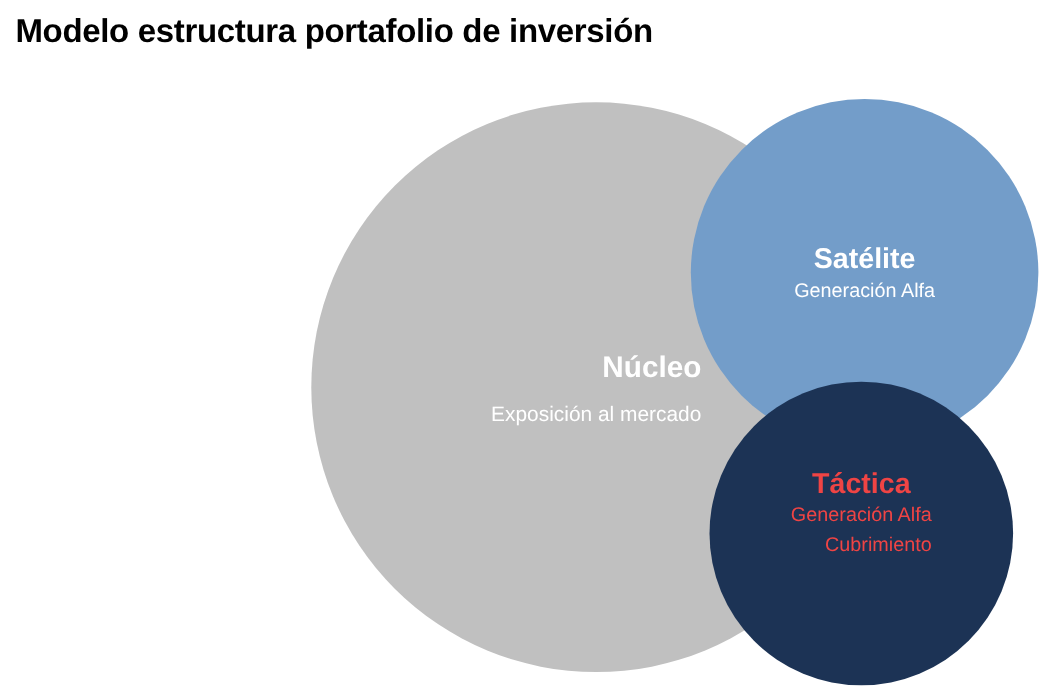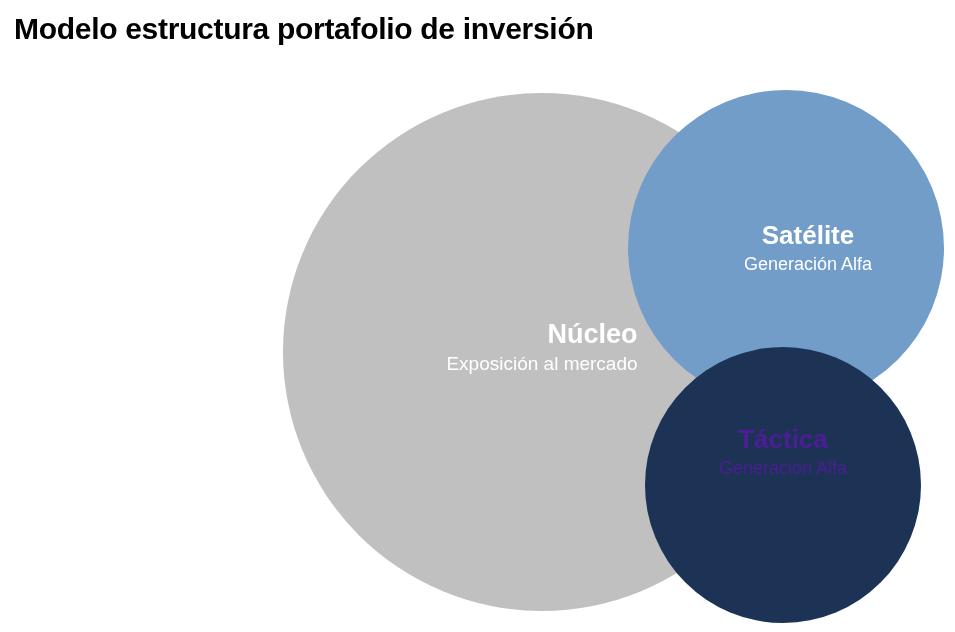--- a/index.html
+++ b/index.html
@@ -98,25 +98,25 @@
     line-height: 1.3;
     text-align: right;
   }
 
   
   #label-nucleo {
     left: 542px;
     top: 319px;
   }
   #label-nucleo .title { font-size: 27px; text-align: right; }
-  #label-nucleo .sub   { font-size: 19px; margin-top: 3px; }
+  #label-nucleo .sub   { font-size: 19px; margin-top: 17px; }
 
   
   #label-satelite {
-    left: 808px;
+    left: 786px;
     top: 221px;
   }
   #label-satelite .title { font-size: 26px; }
   #label-satelite .sub   { font-size: 18px; margin-top: 3px; }
 
   
   #label-tactica {
     left: 783px;
     top: 425px;
   }
@@ -141,19 +141,20 @@
     <div class="circle-label" id="label-nucleo" style="color: rgb(255, 255, 255);">
       <span class="title">Núcleo</span>
       <span class="sub">Exposición al mercado</span>
     </div>
 
     <div class="circle-label" id="label-satelite" style="color: rgb(255, 255, 255);">
       <span class="title">Satélite</span>
       <span class="sub">Generación Alfa</span>
     </div>
 
-    <div class="circle-label" id="label-tactica" style="color: #4c1d95;">
+    <div class="circle-label" id="label-tactica" style="color: #ef4444;">
       <span class="title">Táctica</span>
       <span class="sub">Generación Alfa</span>
+      <span class="sub">Cubrimiento</span>
     </div>
 
   </div>
 </div>
 
 </body></html>

